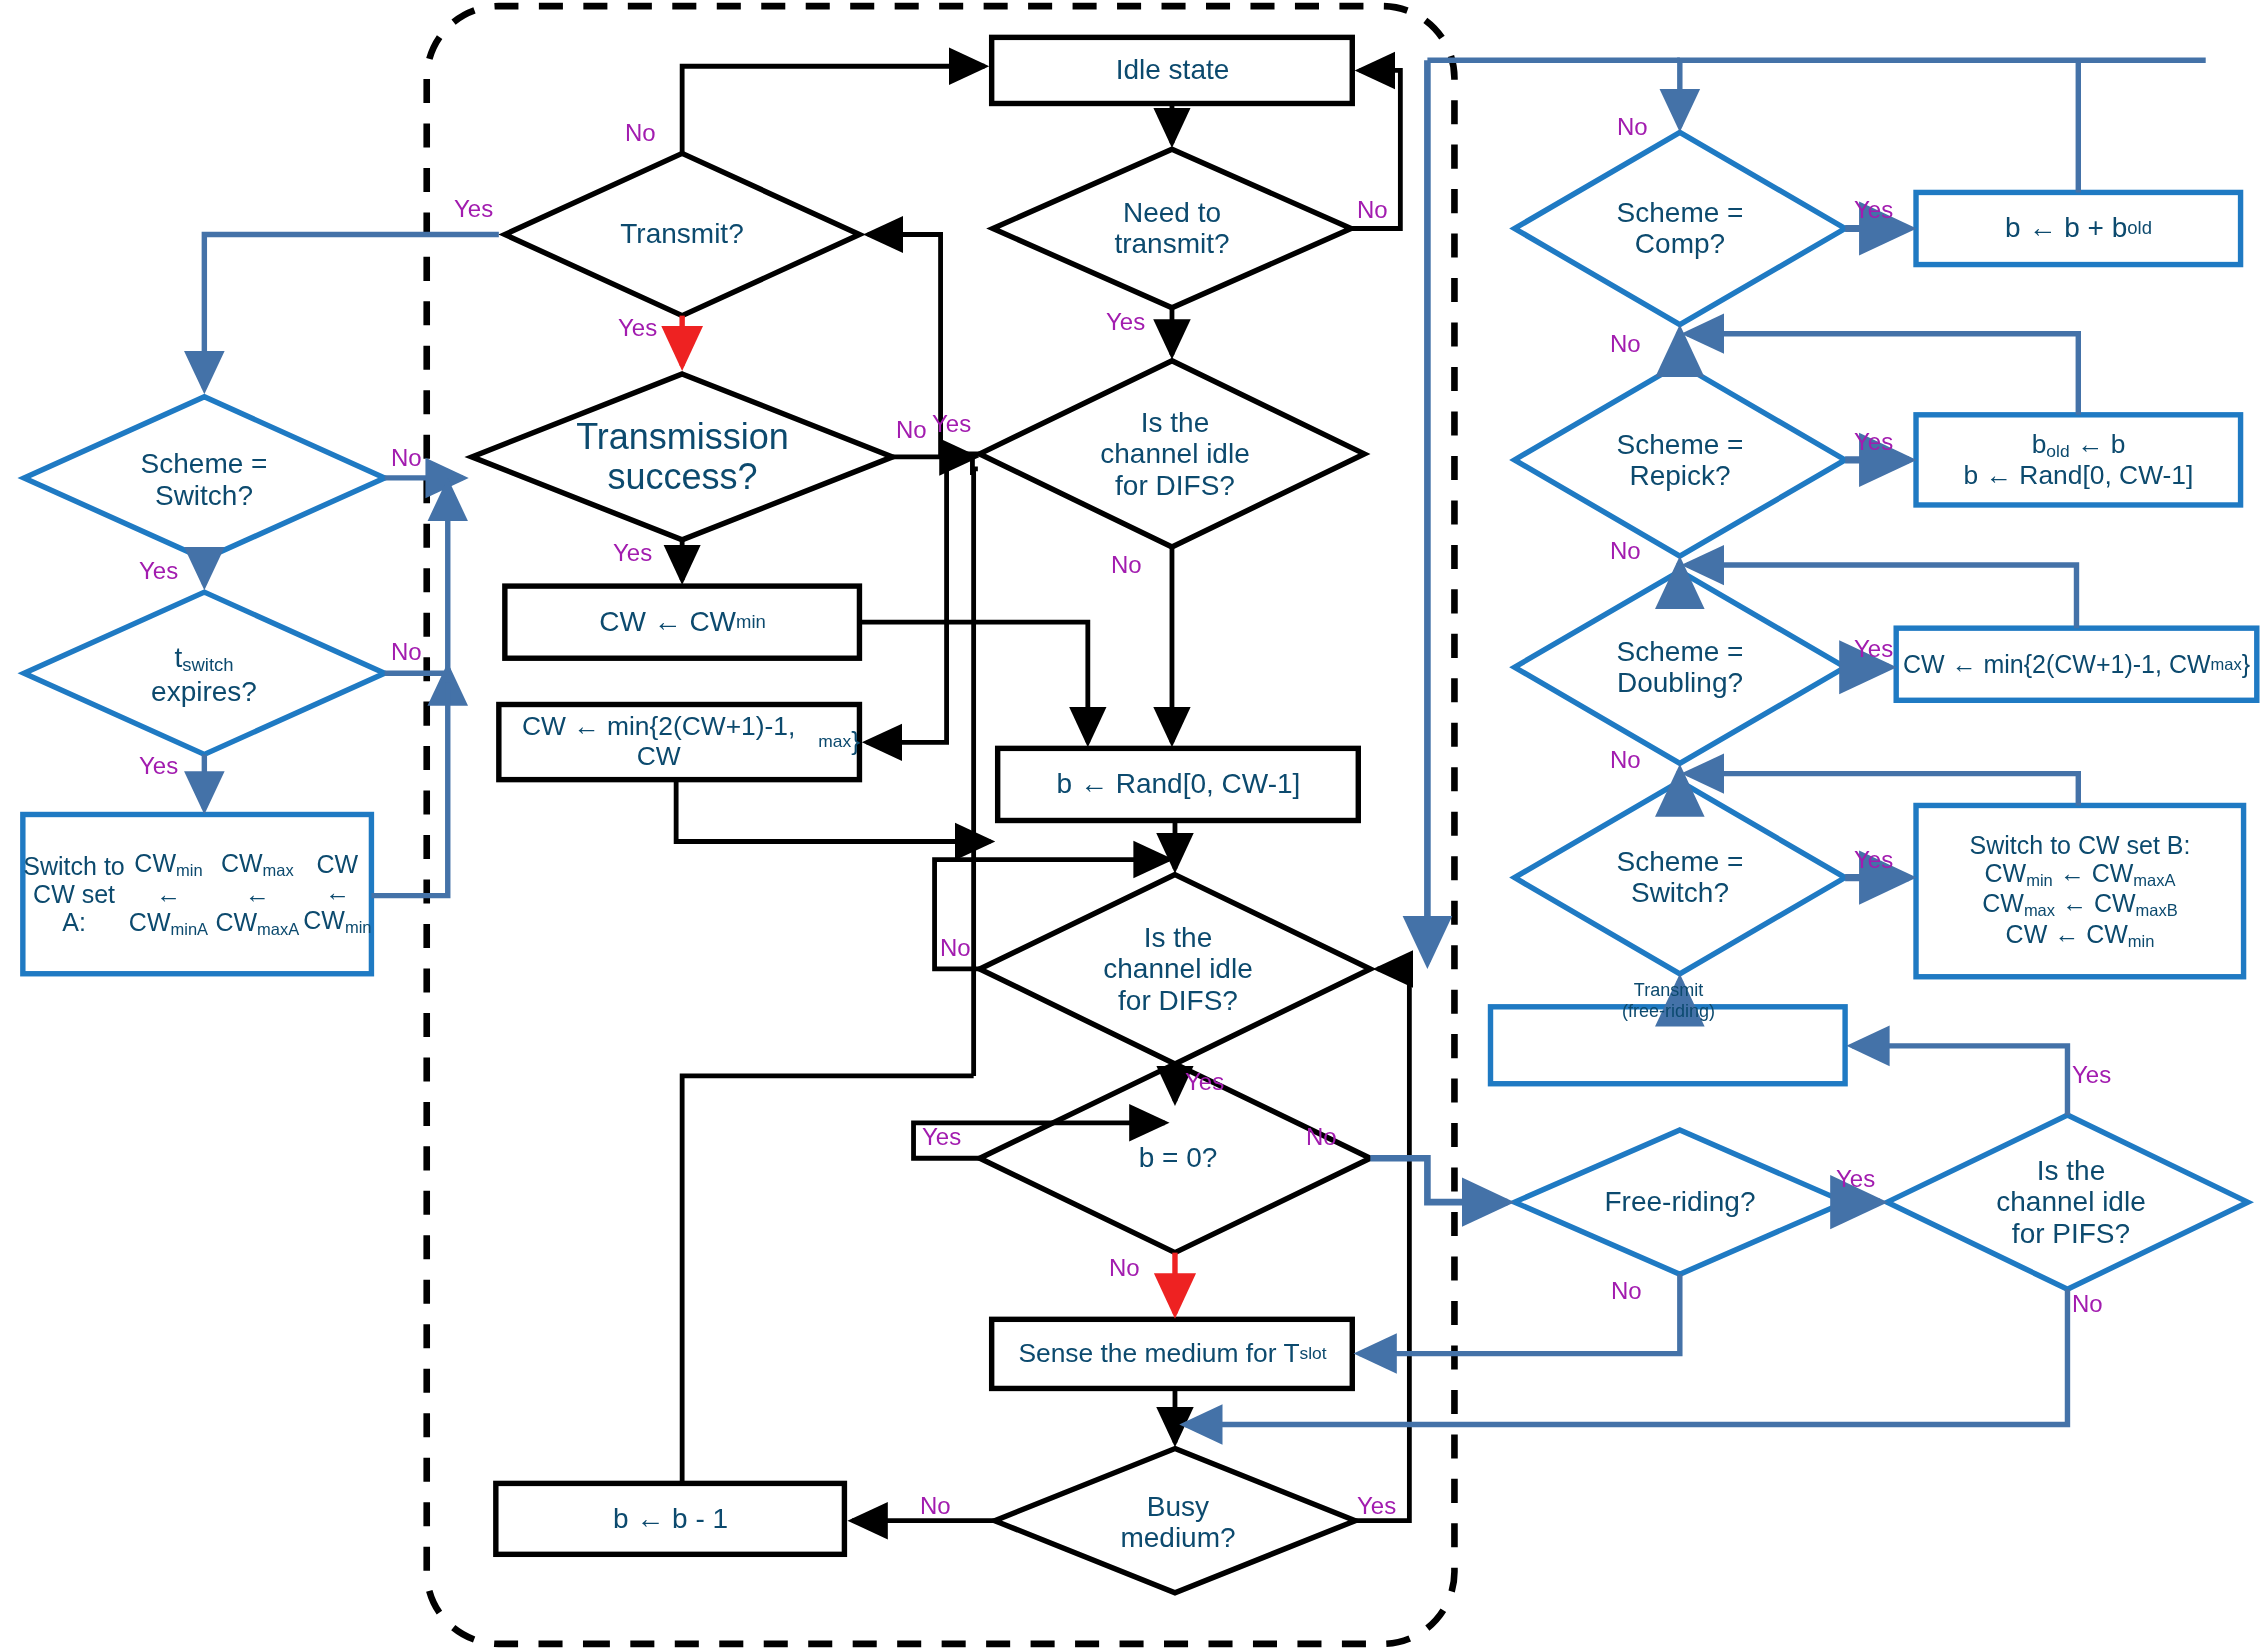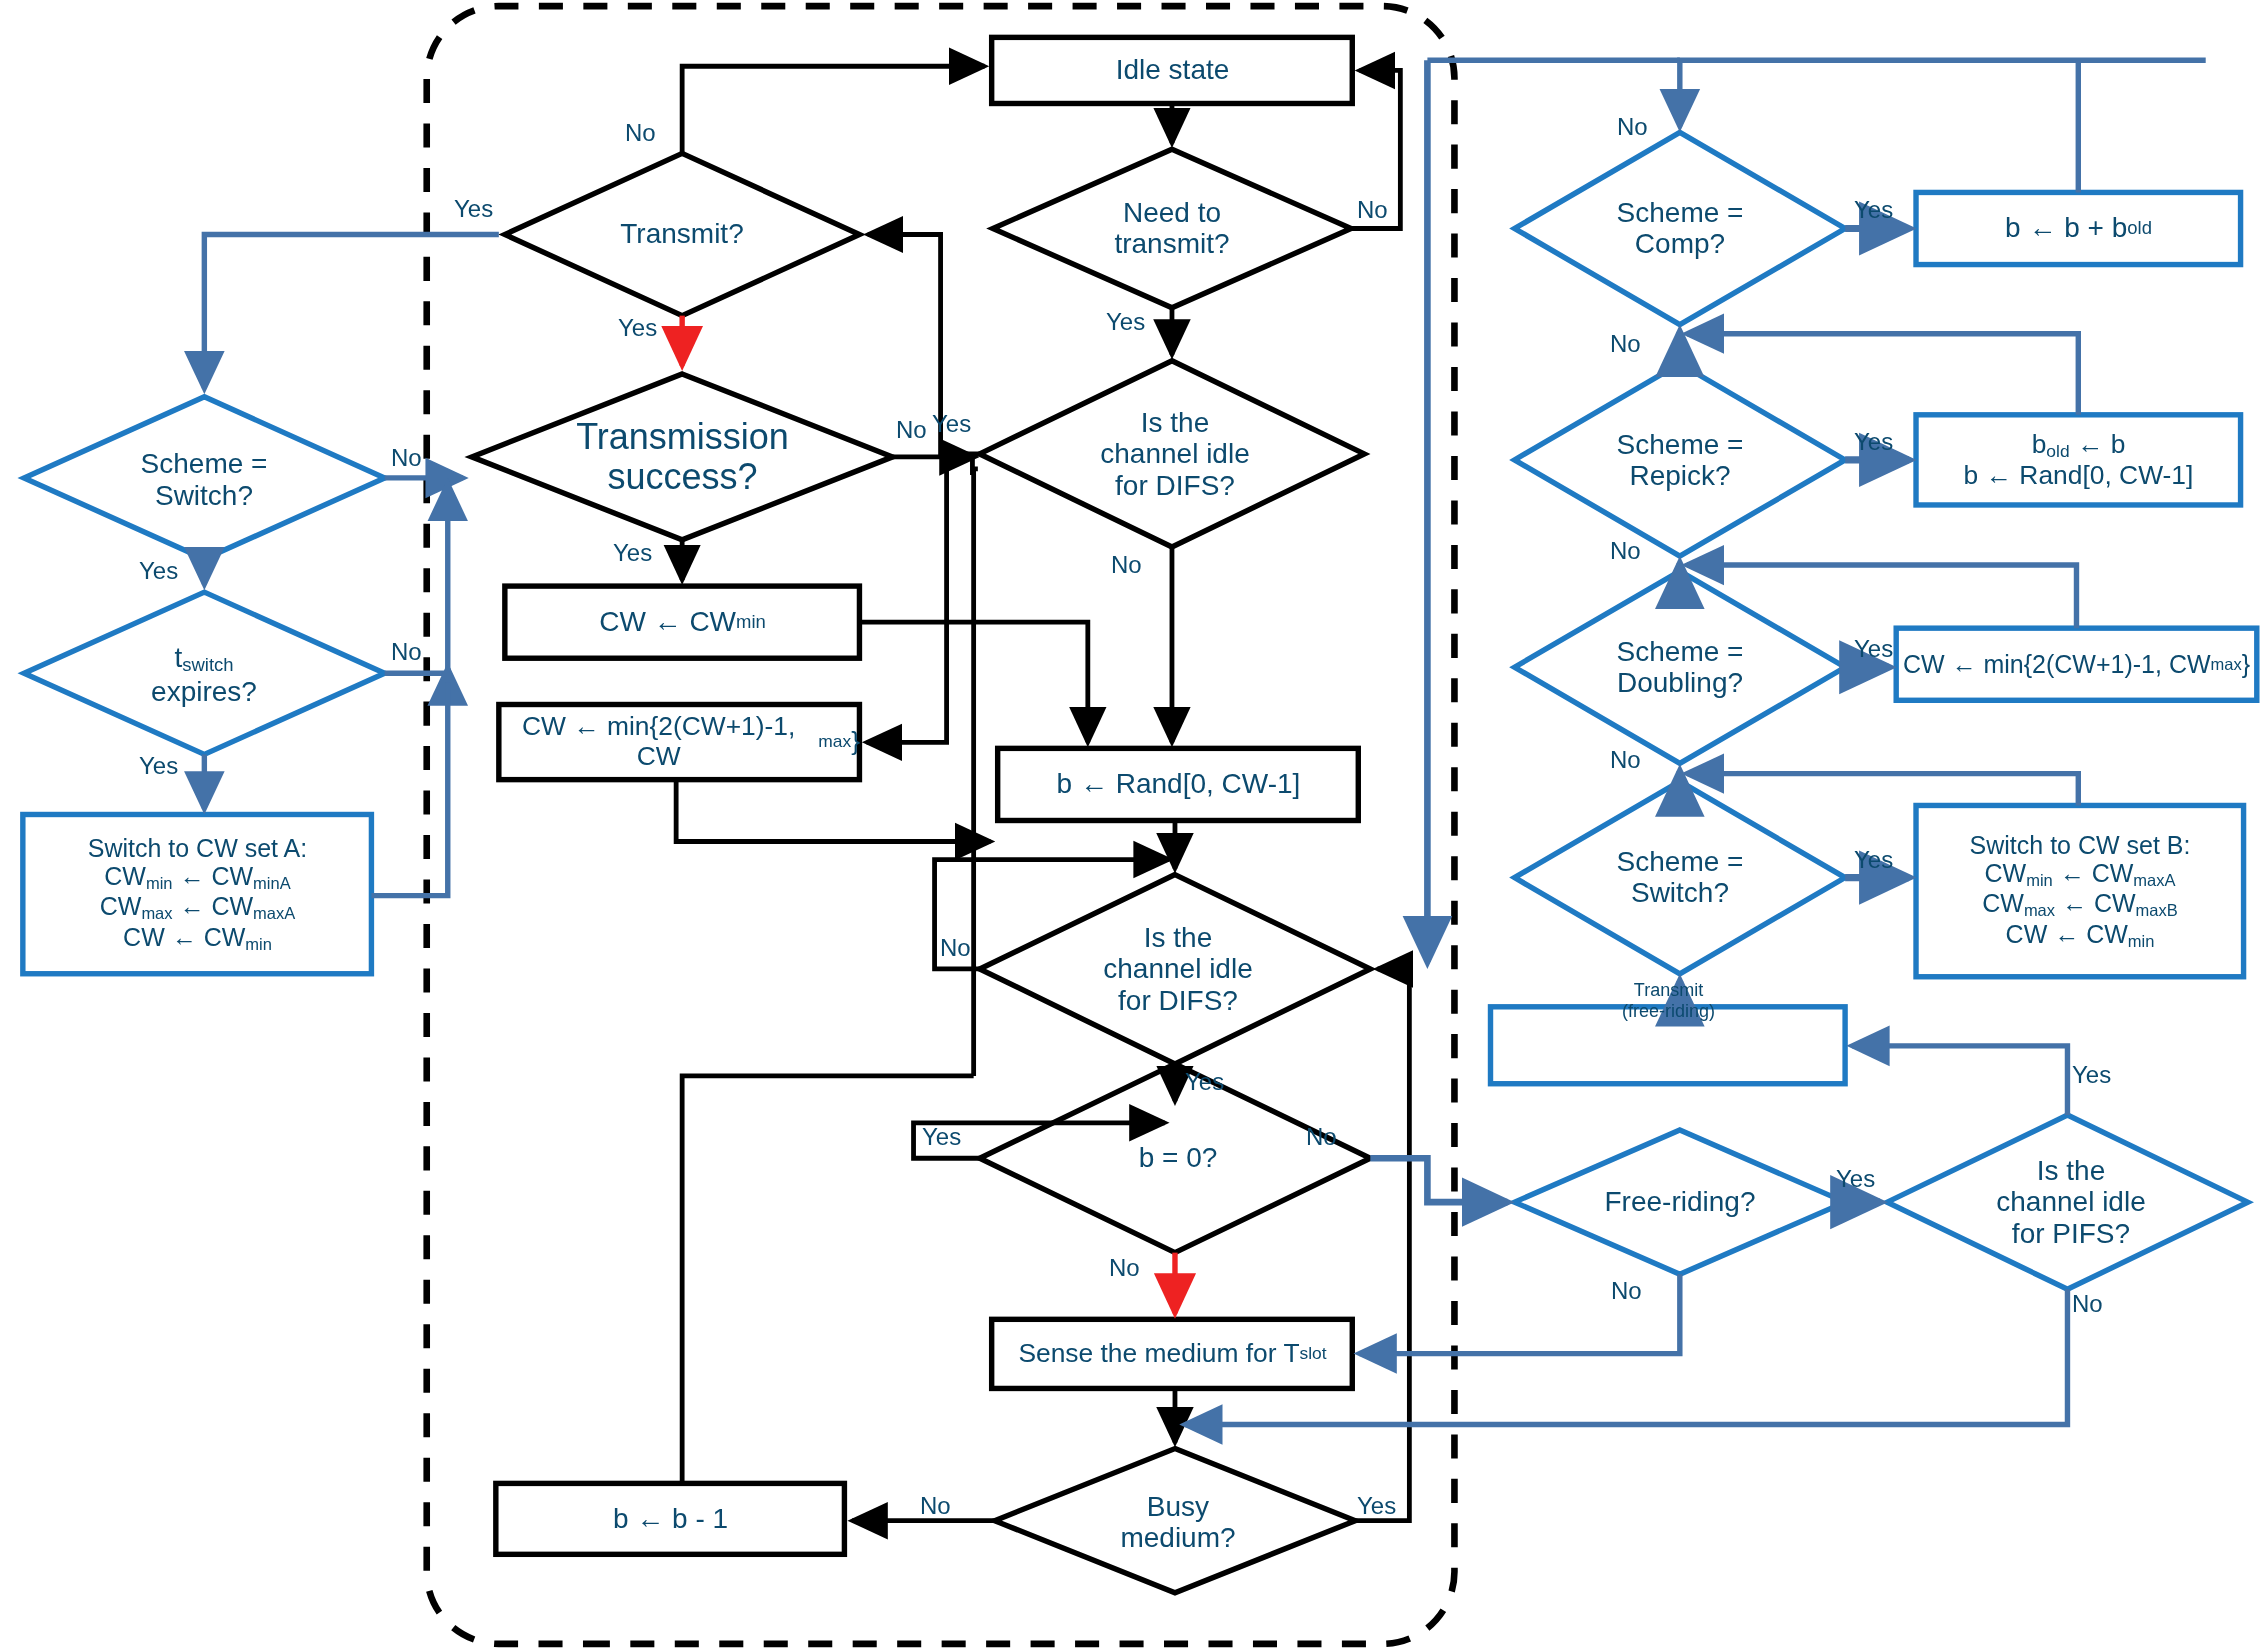--- a/index.html
+++ b/index.html
@@ -13,21 +13,21 @@
     justify-content:center;
     text-align:center;
     color:#0c4a6e;
     font-family:"Liberation Sans", sans-serif;
     line-height:1.12;
     pointer-events:none;
     white-space:pre-line;
   }
   .edge-label{
     position:absolute;
-    color:#0c4a6e;
+    color:#a21caf;
     font-family:"Liberation Sans", sans-serif;
     font-size:24px;
     line-height:1;
     white-space:nowrap;
   }
   sub{font-size:0.66em; vertical-align:-0.22em;}
 </style>
 </head>
 <body>
 
@@ -228,21 +228,21 @@
   <div class="node-text" style="left:496px;top:1483px;width:349px;height:71px;font-size:28px;">b ← b - 1</div>
 
   <div class="node-text" style="left:114px;top:433px;width:180px;height:93px;font-size:28px;">Scheme =
 Switch?</div>
 
   <div class="node-text" style="left:108px;top:628px;width:192px;height:93px;font-size:28px;flex-direction:column;justify-content:center;">
     <div><span>t</span><sub>switch</sub></div>
     <div>expires?</div>
   </div>
 
-  <div class="node-text" style="left:23px;top:814px;width:349px;height:159px;font-size:25px;flex-direction:column;">
+  <div class="node-text" style="left:23px;top:814px;width:349px;height:159px;font-size:25px;flex-direction:row;">
     <div>Switch to CW set A:</div>
     <div>CW<sub>min</sub> ← CW<sub>minA</sub></div>
     <div>CW<sub>max</sub> ← CW<sub>maxA</sub></div>
     <div>CW ← CW<sub>min</sub></div>
   </div>
 
   <div class="node-text" style="left:1593px;top:183px;width:174px;height:90px;font-size:28px;">Scheme =
 Comp?</div>
 
   <div class="node-text" style="left:1916px;top:192px;width:325px;height:72px;font-size:28px;">

